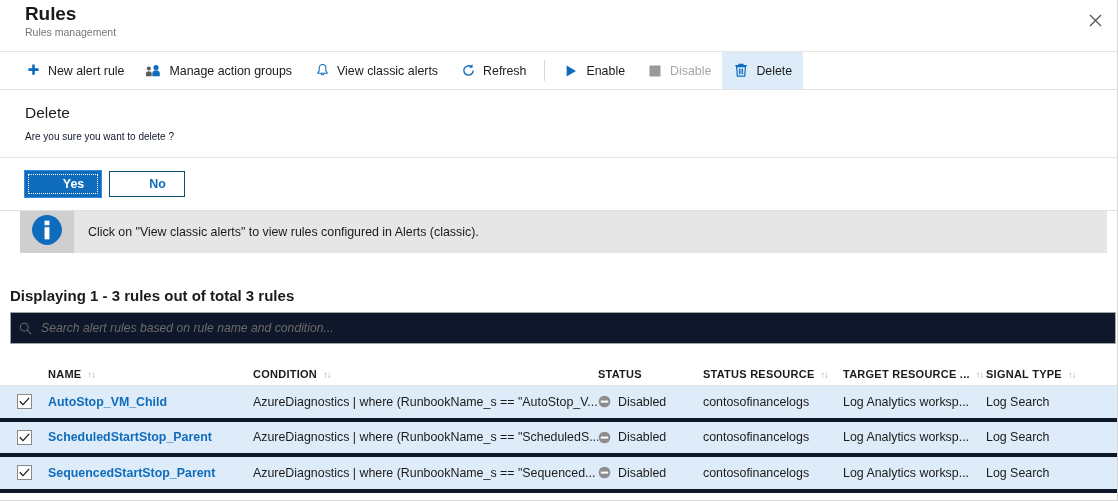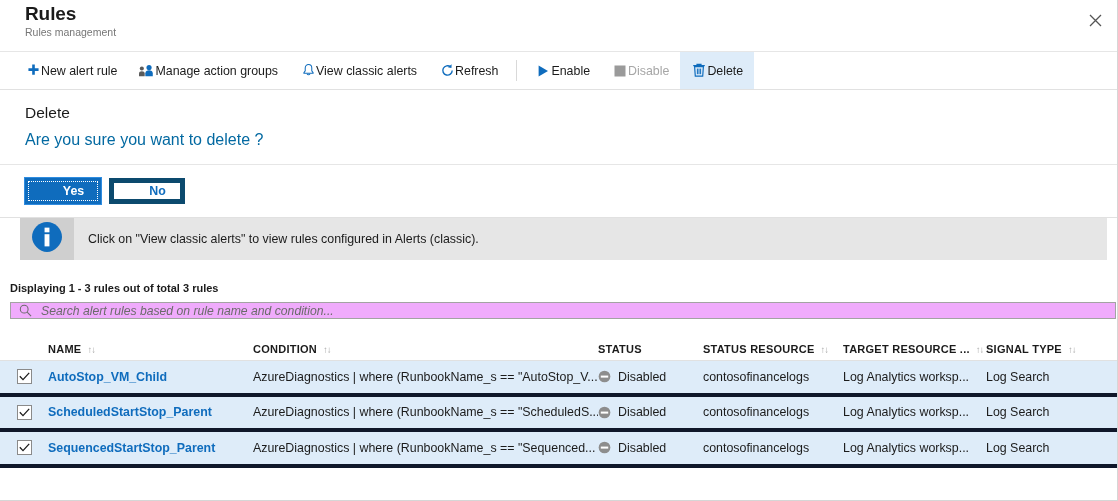--- a/index.html
+++ b/index.html
@@ -47,21 +47,21 @@
   .toolbar {
     position: relative;
     height: 38px;
     display: flex; align-items: stretch;
     border-bottom: 1px solid #e1e1e1;
     background: #fff;
     padding-left: 14px;
   }
   .cmd {
     display: flex; align-items: center;
-    gap: 0;
+    gap: 7px;
     padding: 0 11px;
     font-size: 12.4px;
     color: #1b1b1b;
     cursor: pointer;
     white-space: nowrap;
     user-select: none;
   }
   .cmd .glyph {
     display: flex; align-items: center; justify-content: center;
     width: 16px; height: 16px;
@@ -78,21 +78,21 @@
   .confirm {
     background: #fff;
     border-bottom: 1px solid #e1e1e1;
   }
   .confirm-title {
     padding: 14px 0 0 25px;
     font-size: 15.5px; color: #1b1b1b;
   }
   .confirm-msg {
     padding: 9px 0 15px 25px;
-    font-size: 16px; color: #0369a1;
+    font-size: 10px; color: #0f172a;
   }
   .confirm-actions {
     border-top: 1px solid #e6e6e6;
     padding: 13px 0 13px 25px;
     display: flex; gap: 8px;
   }
   .btn {
     height: 26px;
     min-width: 76px;
     font-size: 12.4px;
@@ -106,21 +106,21 @@
     background: #0f6cbd;
     color: #ffffff;
     border: 1px solid #0f6cbd;
     outline: 1px dotted #ffffff;
     outline-offset: -4px;
     box-shadow: 0 0 0 1px #2f8ce0;
   }
   .btn-secondary {
     background: #ffffff;
     color: #0f6cbd;
-    border: 5px solid #0c4a6e;
+    border: 1px solid #0c4a6e;
   }
 
   
   .info-wrap {
     padding: 0 10px 0 20px;
     background: #fff;
   }
   .info-banner {
     position: relative;
     height: 42px;
@@ -139,28 +139,28 @@
     margin-top: -4px;
   }
   .info-text {
     padding-left: 14px;
     font-size: 12.4px;
     color: #1b1b1b;
   }
 
   
   .displaying {
-    padding: 22px 0 8px 10px;
-    font-size: 11px; font-weight: 700; color: #1b1b1b;
+    padding: 34px 0 8px 10px;
+    font-size: 15px; font-weight: 700; color: #1b1b1b;
   }
   .search-wrap {
     margin: 0 1px 0 10px;
-    height: 17px;
+    height: 32px;
     border: 1px solid #a3a3a3;
-    background: #f0abfc;
+    background: #0f172a;
     display: flex; align-items: center;
     padding: 0 8px;
     gap: 7px;
   }
   .search-icon { flex: 0 0 13px; display: flex; }
   .search-input {
     flex: 1;
     border: none; outline: none;
     font-size: 12.2px;
     font-style: italic;

